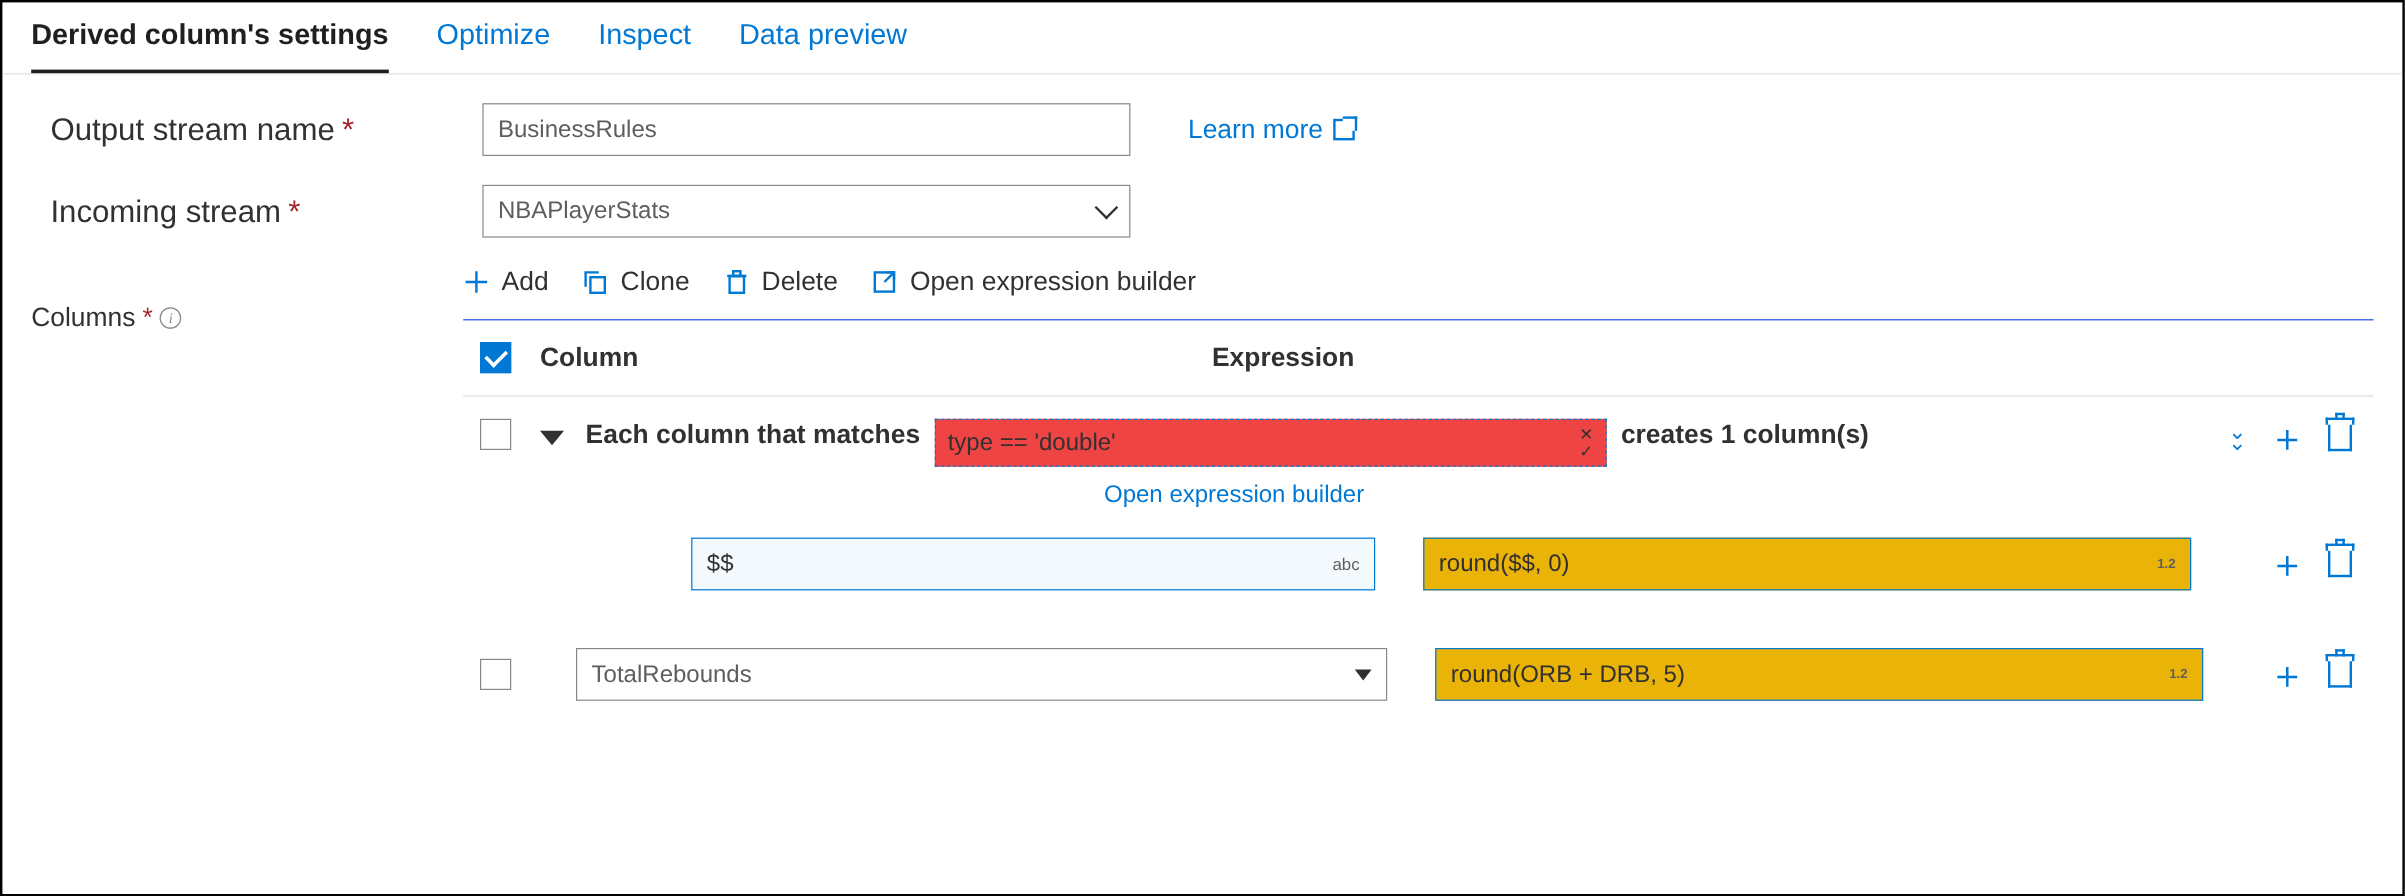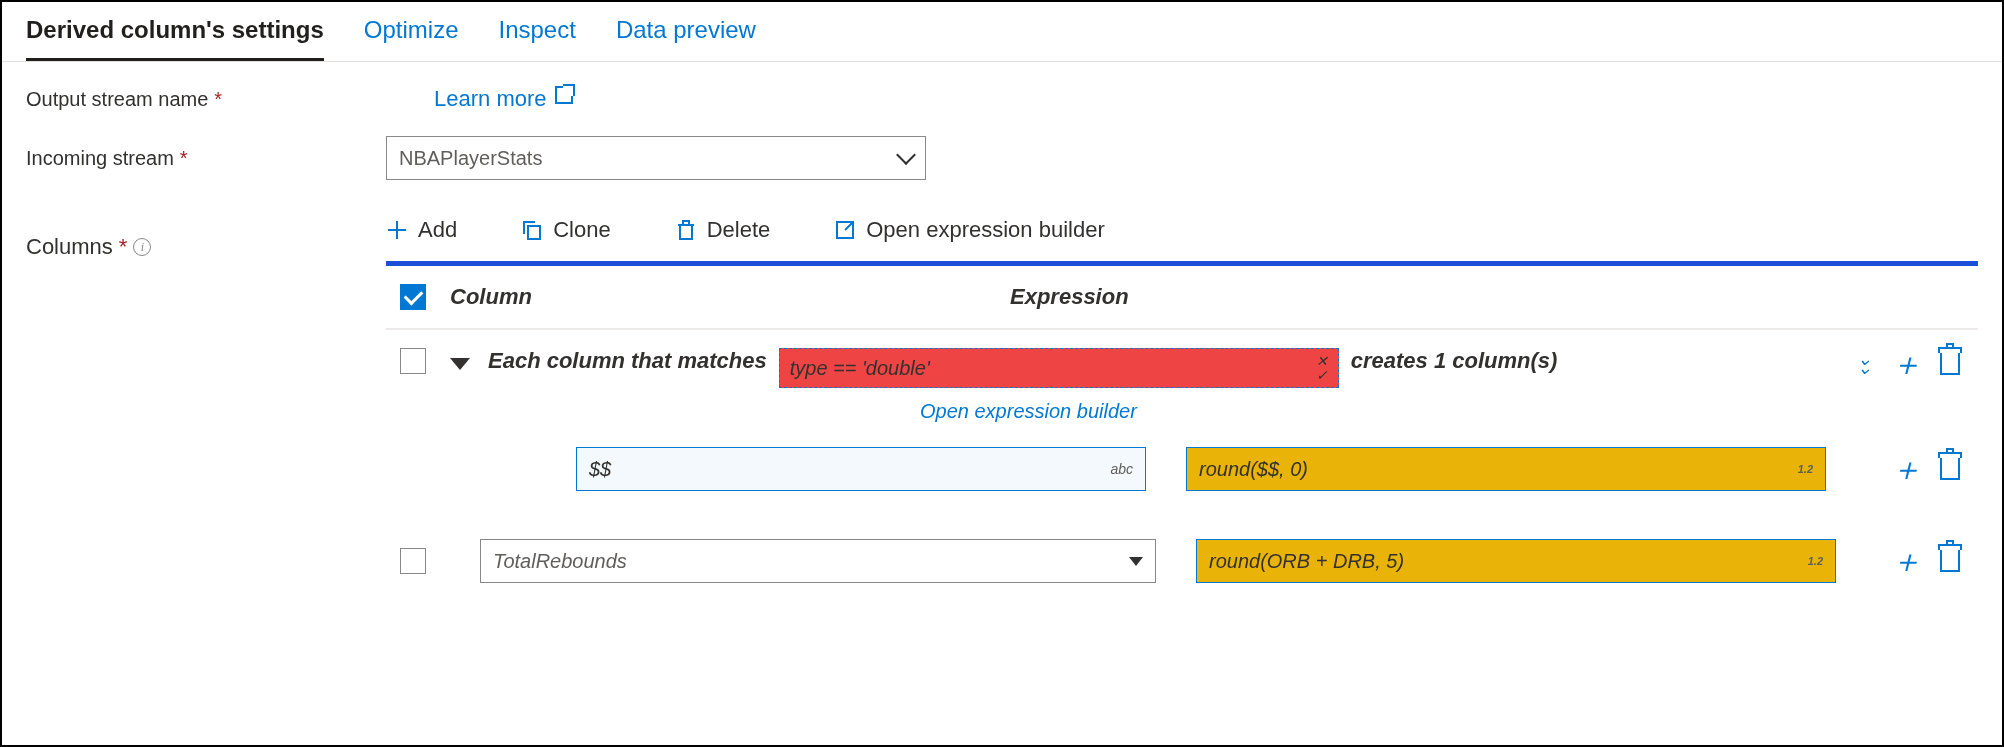--- a/index.html
+++ b/index.html
@@ -40,25 +40,26 @@
   .form-area {
     padding: 24px 24px 0 24px;
   }
   .row {
     display: flex;
     align-items: center;
     margin-bottom: 24px;
   }
   .label-col {
     width: 360px;
-    font-size: 20px;
+    font-size: 26px;
     color: #323130;
     display: flex;
     align-items: flex-start;
     gap: 6px;
+    margin-left: 16px;
   }
   .req { color: #a4262c; }
   .info-icon {
     width: 18px; height: 18px;
     border: 1px solid #8a8886;
     border-radius: 50%;
     display: inline-flex;
     align-items: center;
     justify-content: center;
     font-size: 12px;
@@ -87,21 +88,21 @@
     border-bottom: 2px solid #323130;
     transform: rotate(45deg);
     margin-top: -6px;
   }
   .learn-more {
     color: #0078d4;
     font-size: 22px;
     margin-left: 48px;
     cursor: pointer;
     display: flex;
-    align-items: flex-start;
+    align-items: center;
     gap: 8px;
   }
   .ext-icon {
     width: 18px; height: 18px;
     border: 2px solid #0078d4;
     position: relative;
   }
   .ext-icon::after {
     content: "";
     position: absolute;
@@ -116,23 +117,22 @@
     position: absolute;
     right: -2px; top: -2px;
     width: 10px; height: 2px;
     background: #0078d4;
     transform: rotate(-45deg);
     transform-origin: right top;
   }
   .toolbar {
     display: flex;
     align-items: center;
-    gap: 64px;
+    gap: 28px;
     padding-bottom: 18px;
-    margin-top: 13px;
   }
   .tool-btn {
     display: flex;
     align-items: center;
     gap: 10px;
     font-size: 22px;
     color: #323130;
     cursor: pointer;
   }
   .tool-icon { color: #0078d4; stroke: #0078d4; }
@@ -143,22 +143,21 @@
   .columns-label {
     width: 360px;
     font-size: 22px;
     display: flex;
     align-items: center;
     gap: 6px;
     padding-top: 30px;
   }
   .columns-body { flex: 1; }
   .table-area {
-    border-top: 5px solid #1d4ed8;
-    font-style: italic;
+    border-top: 1px solid #1d4ed8;
   }
   .table-header {
     display: flex;
     align-items: center;
     padding: 18px 0;
     border-bottom: 2px solid #edebe9;
     font-weight: 600;
     font-size: 22px;
   }
   .chk-col { width: 54px; display:flex; justify-content:center; }
@@ -326,20 +325,21 @@
   <div class="tab">Data preview</div>
 </div>
 
 <div class="form-area">
 
   <div class="row">
     <div class="label-col">
       <span>Output stream name</span> 
         <span class="req">*</span>
     </div>
+    <input class="text-input" value="BusinessRules" style="">
     <div class="learn-more">
       <span>Learn more</span>
       <span class="ext-icon"></span>
     </div>
   </div>
 
   <div class="row">
     <div class="label-col">
       <span>Incoming stream</span> 
         <span class="req">*</span>

